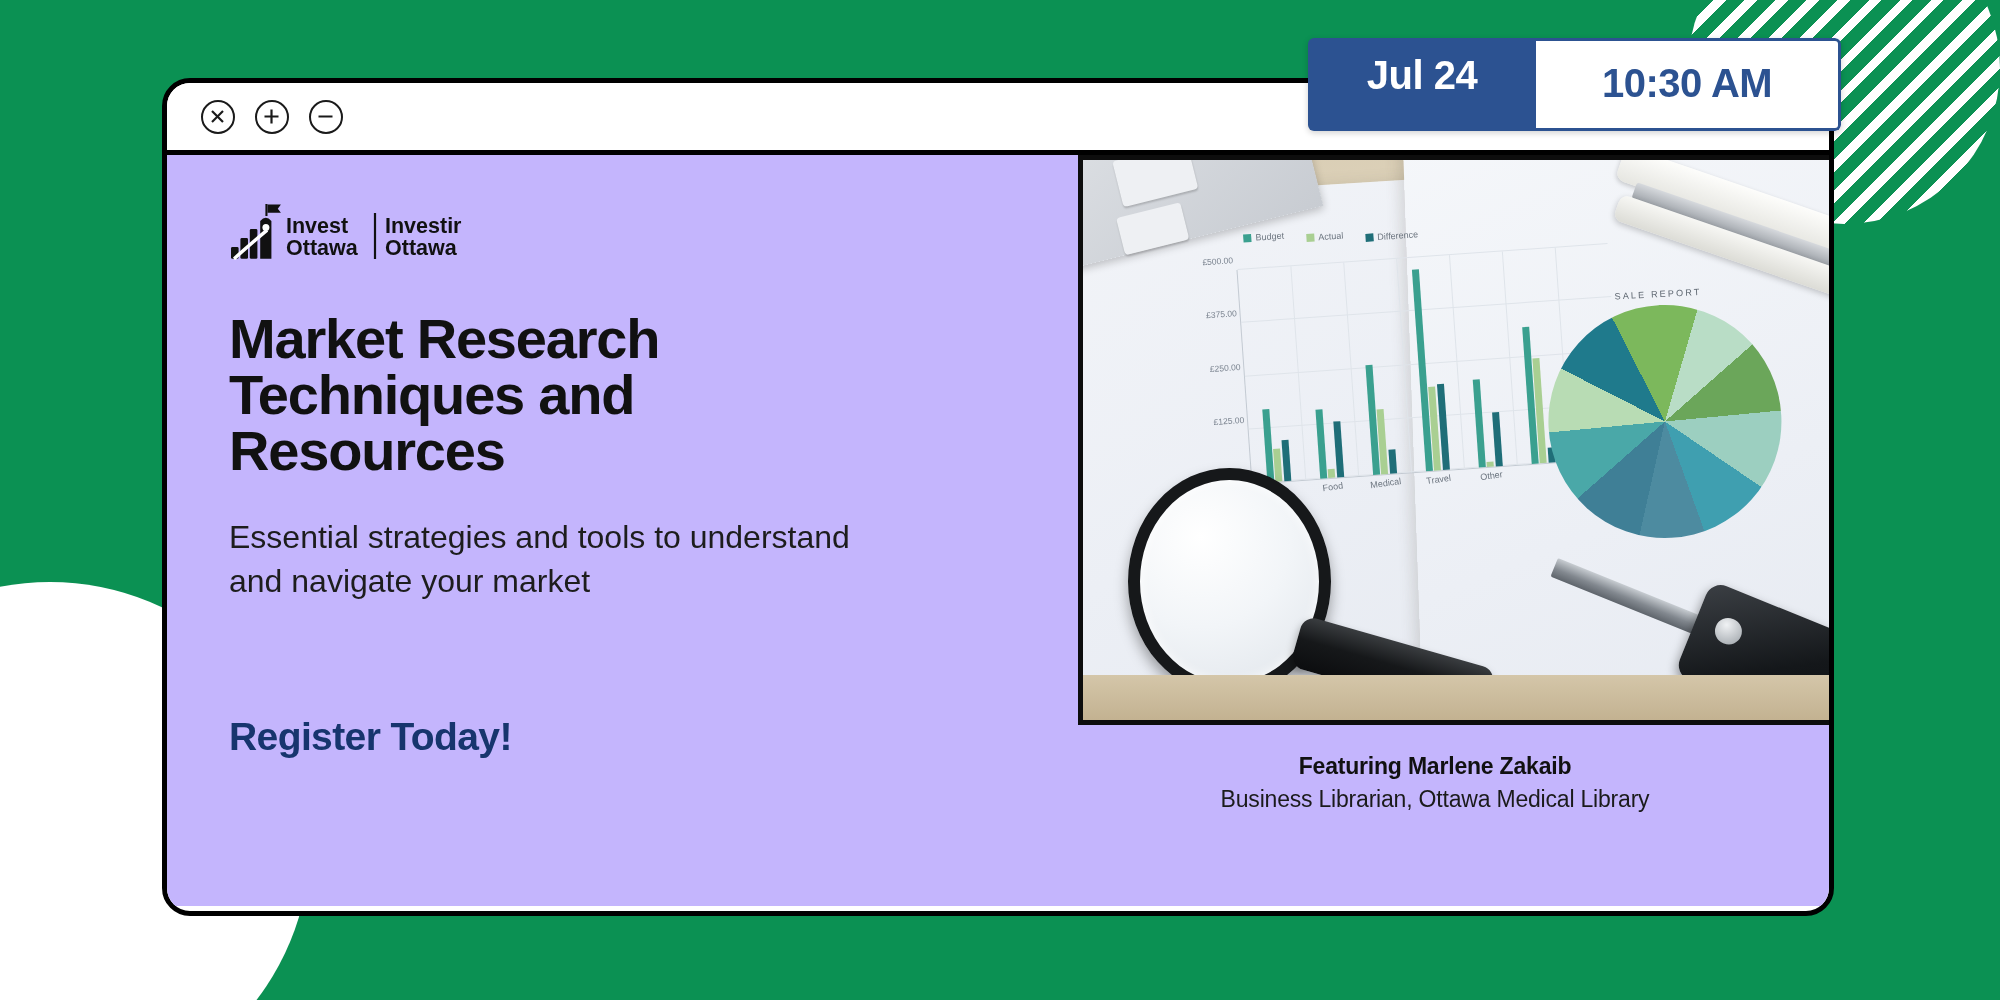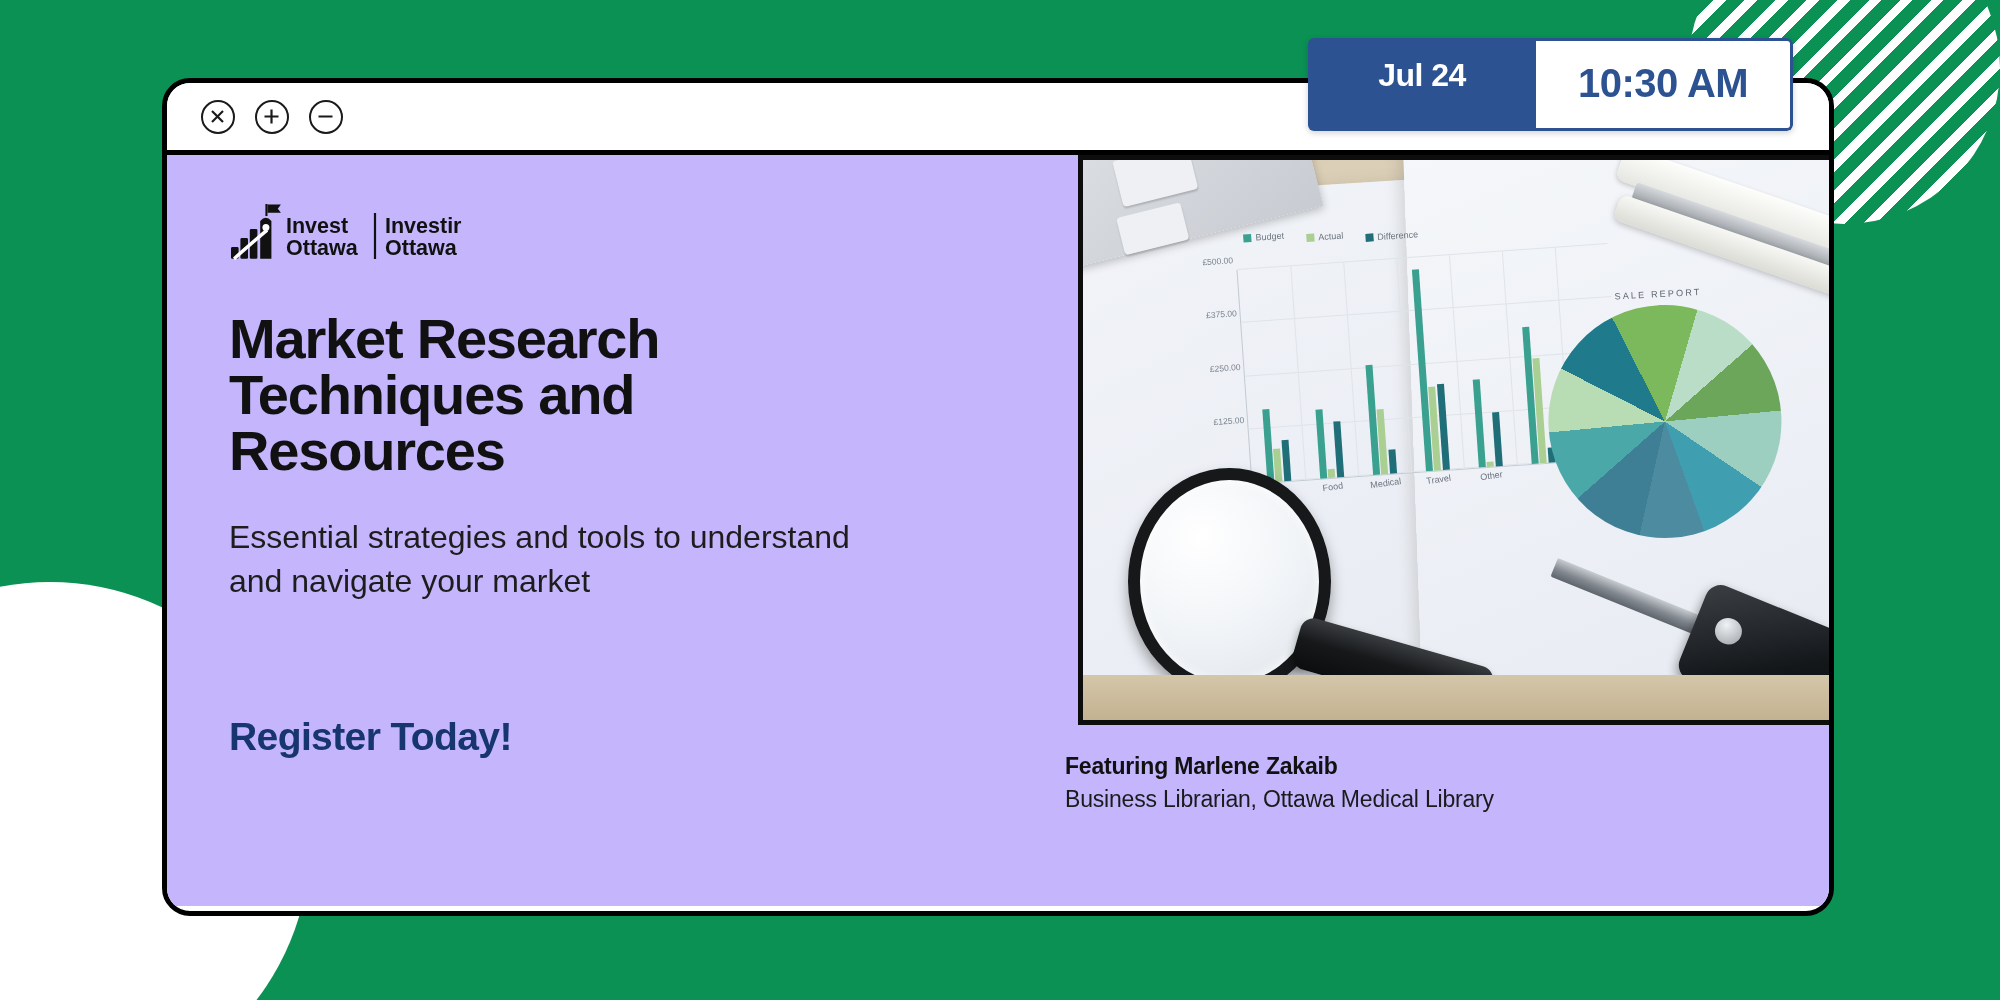--- a/index.html
+++ b/index.html
@@ -392,21 +392,21 @@
     left: 0; bottom: 0;
     width: 100%; height: 8%;
     background: linear-gradient(180deg, #d4c6a9, #c3b291);
   }
 
   
   .featuring {
     position: absolute;
     right: 24px;
     top: 598px;
-    text-align: left;
+    text-align: center;
     width: 740px;
   }
   .feat-name {
     font-size: 23px;
     font-weight: bold;
     color: #111111;
     letter-spacing: -0.2px;
     margin-bottom: 6px;
   }
   .feat-role {
@@ -423,36 +423,36 @@
     top: 38px;
     display: flex;
     z-index: 5;
     border-radius: 6px;
     overflow: hidden;
     box-shadow: 0 2px 6px rgba(0,0,0,.18);
   }
   .badge-date {
     background: #2c5291;
     color: #ffffff;
-    font-size: 32px;
+    font-size: 40px;
     font-weight: bold;
     letter-spacing: -0.5px;
     padding: 4px 56px 22px;
     display: flex;
     align-items: center;
     justify-content: center;
     min-width: 228px;
   }
   .badge-time {
     background: #ffffff;
     color: #2c5291;
     font-size: 40px;
     font-weight: bold;
     letter-spacing: -0.5px;
-    padding: 20px 42px 22px;
+    padding: 20px 66px 22px;
     border: 3px solid #2c5291;
     border-left: none;
     border-radius: 0 6px 6px 0;
     display: flex;
     align-items: center;
     justify-content: center;
     min-width: 250px;
   }
 </style>
 </head>

